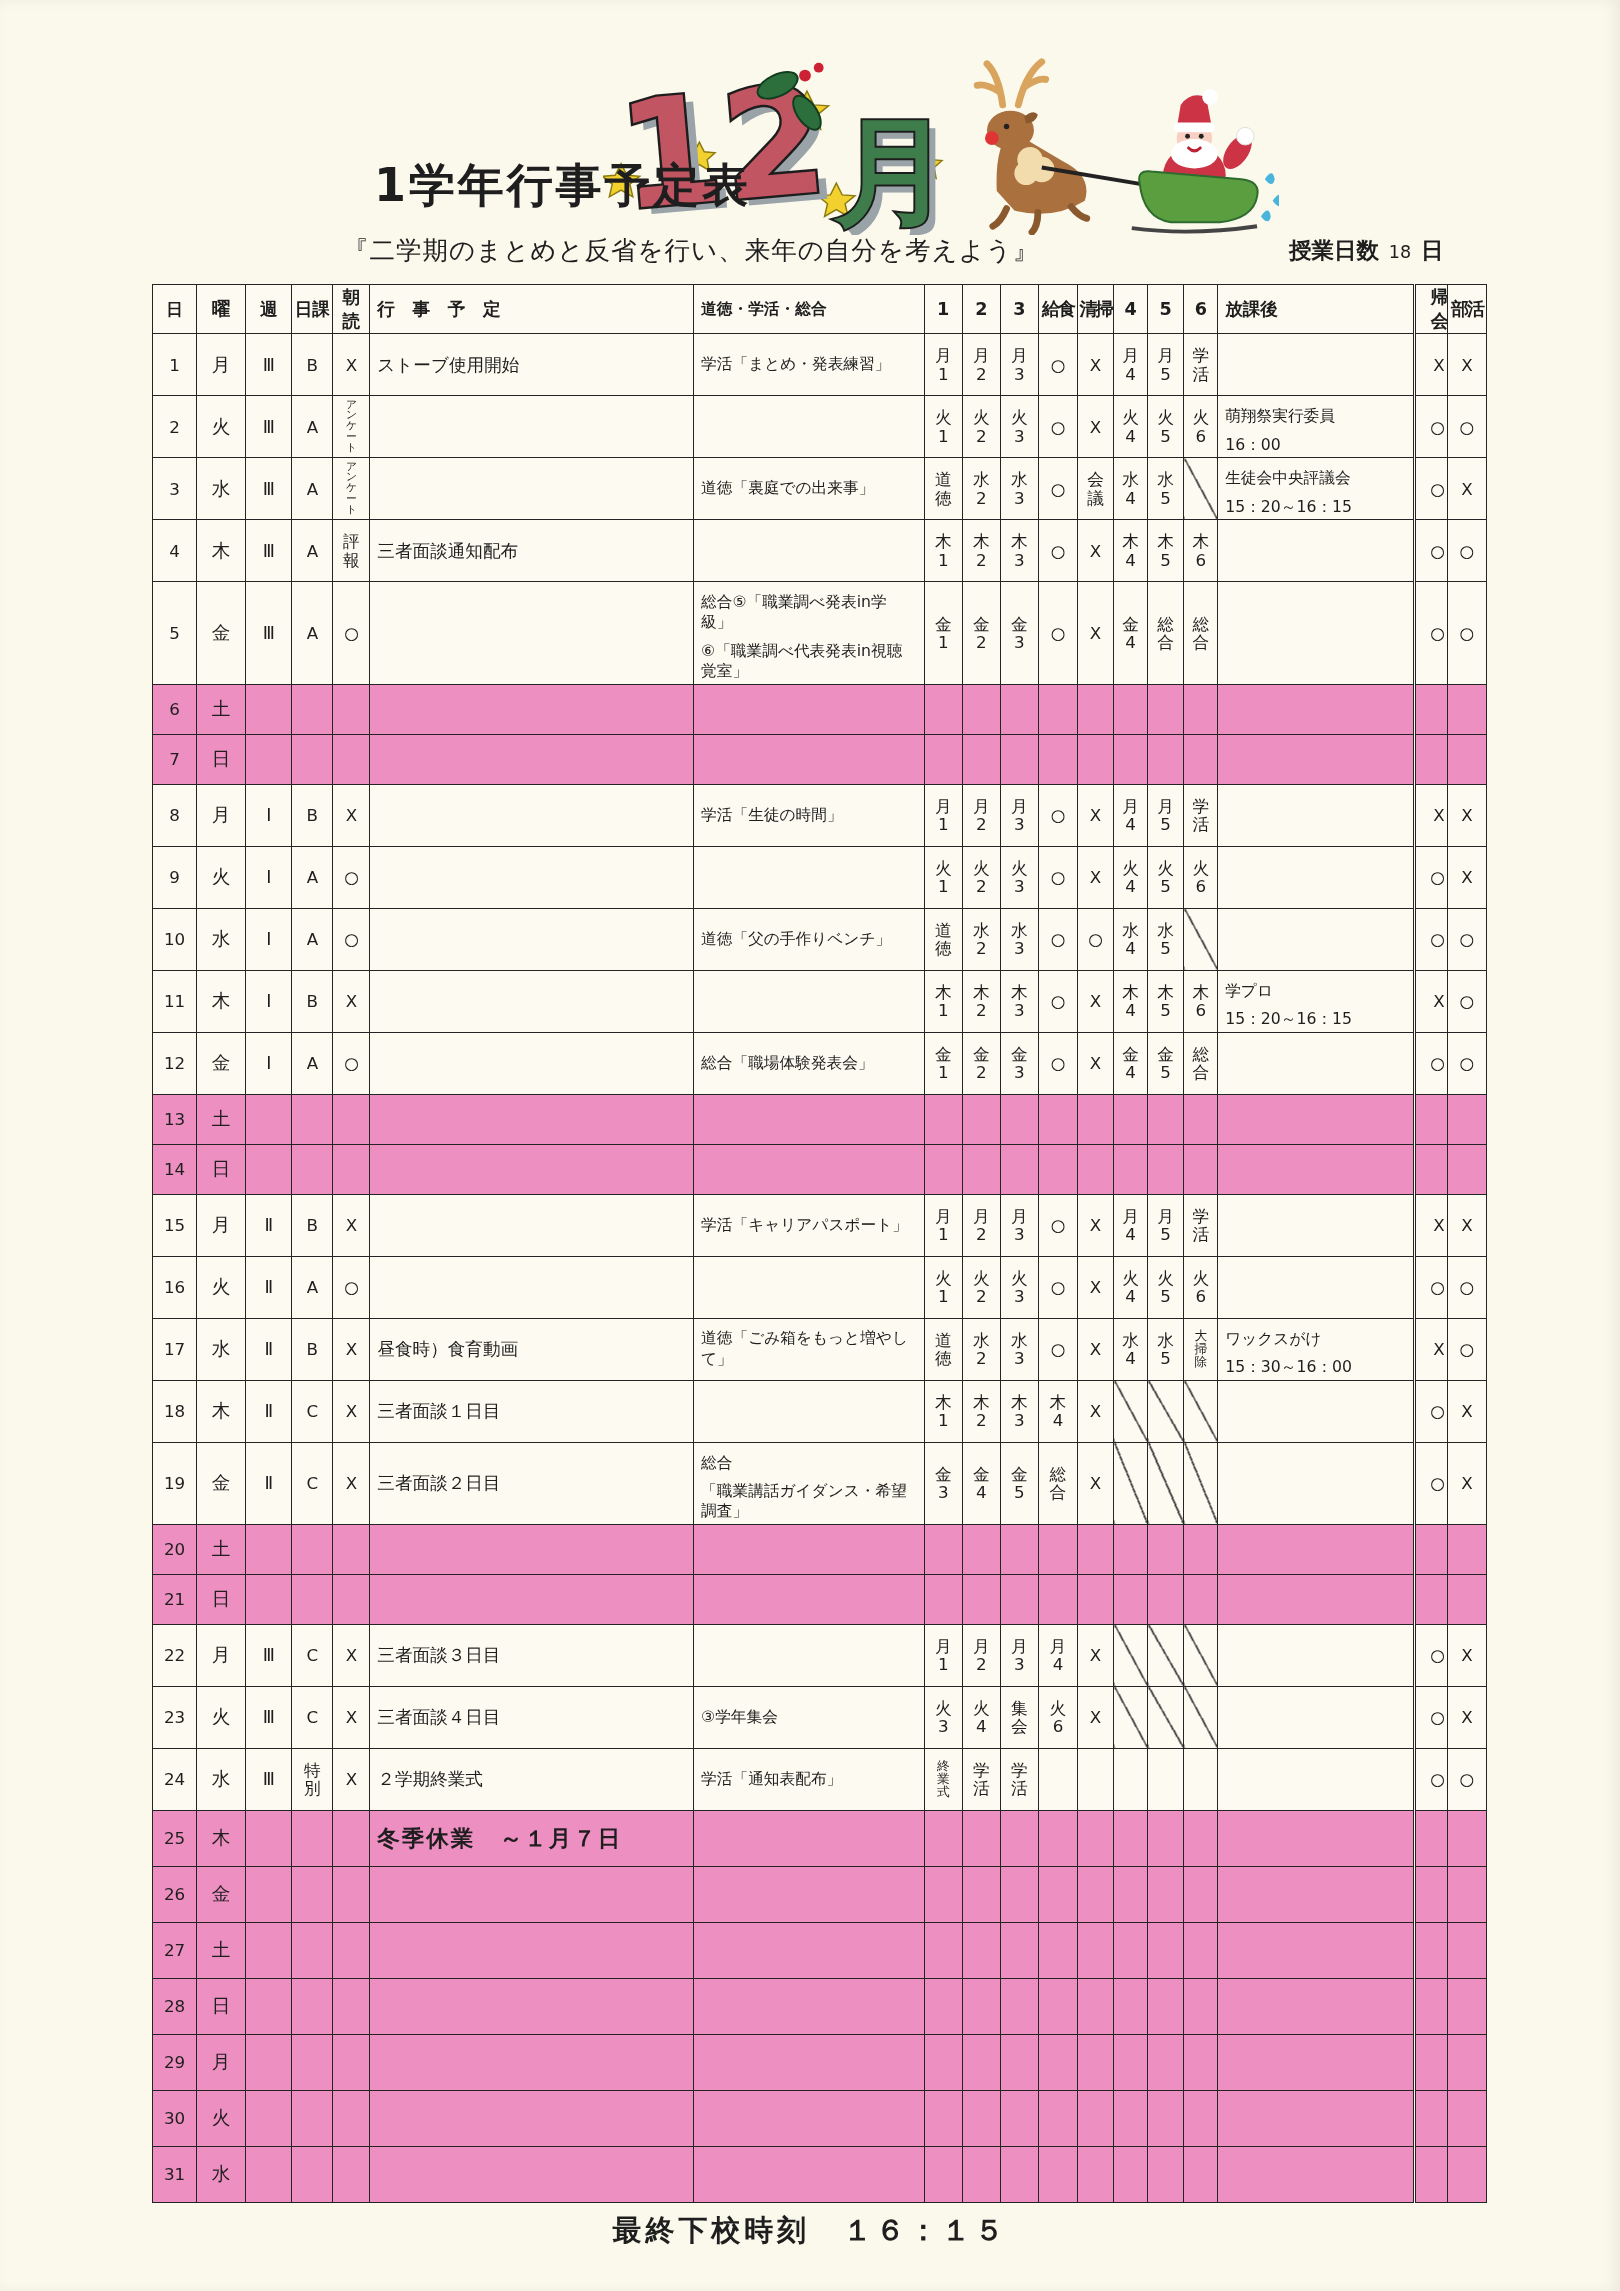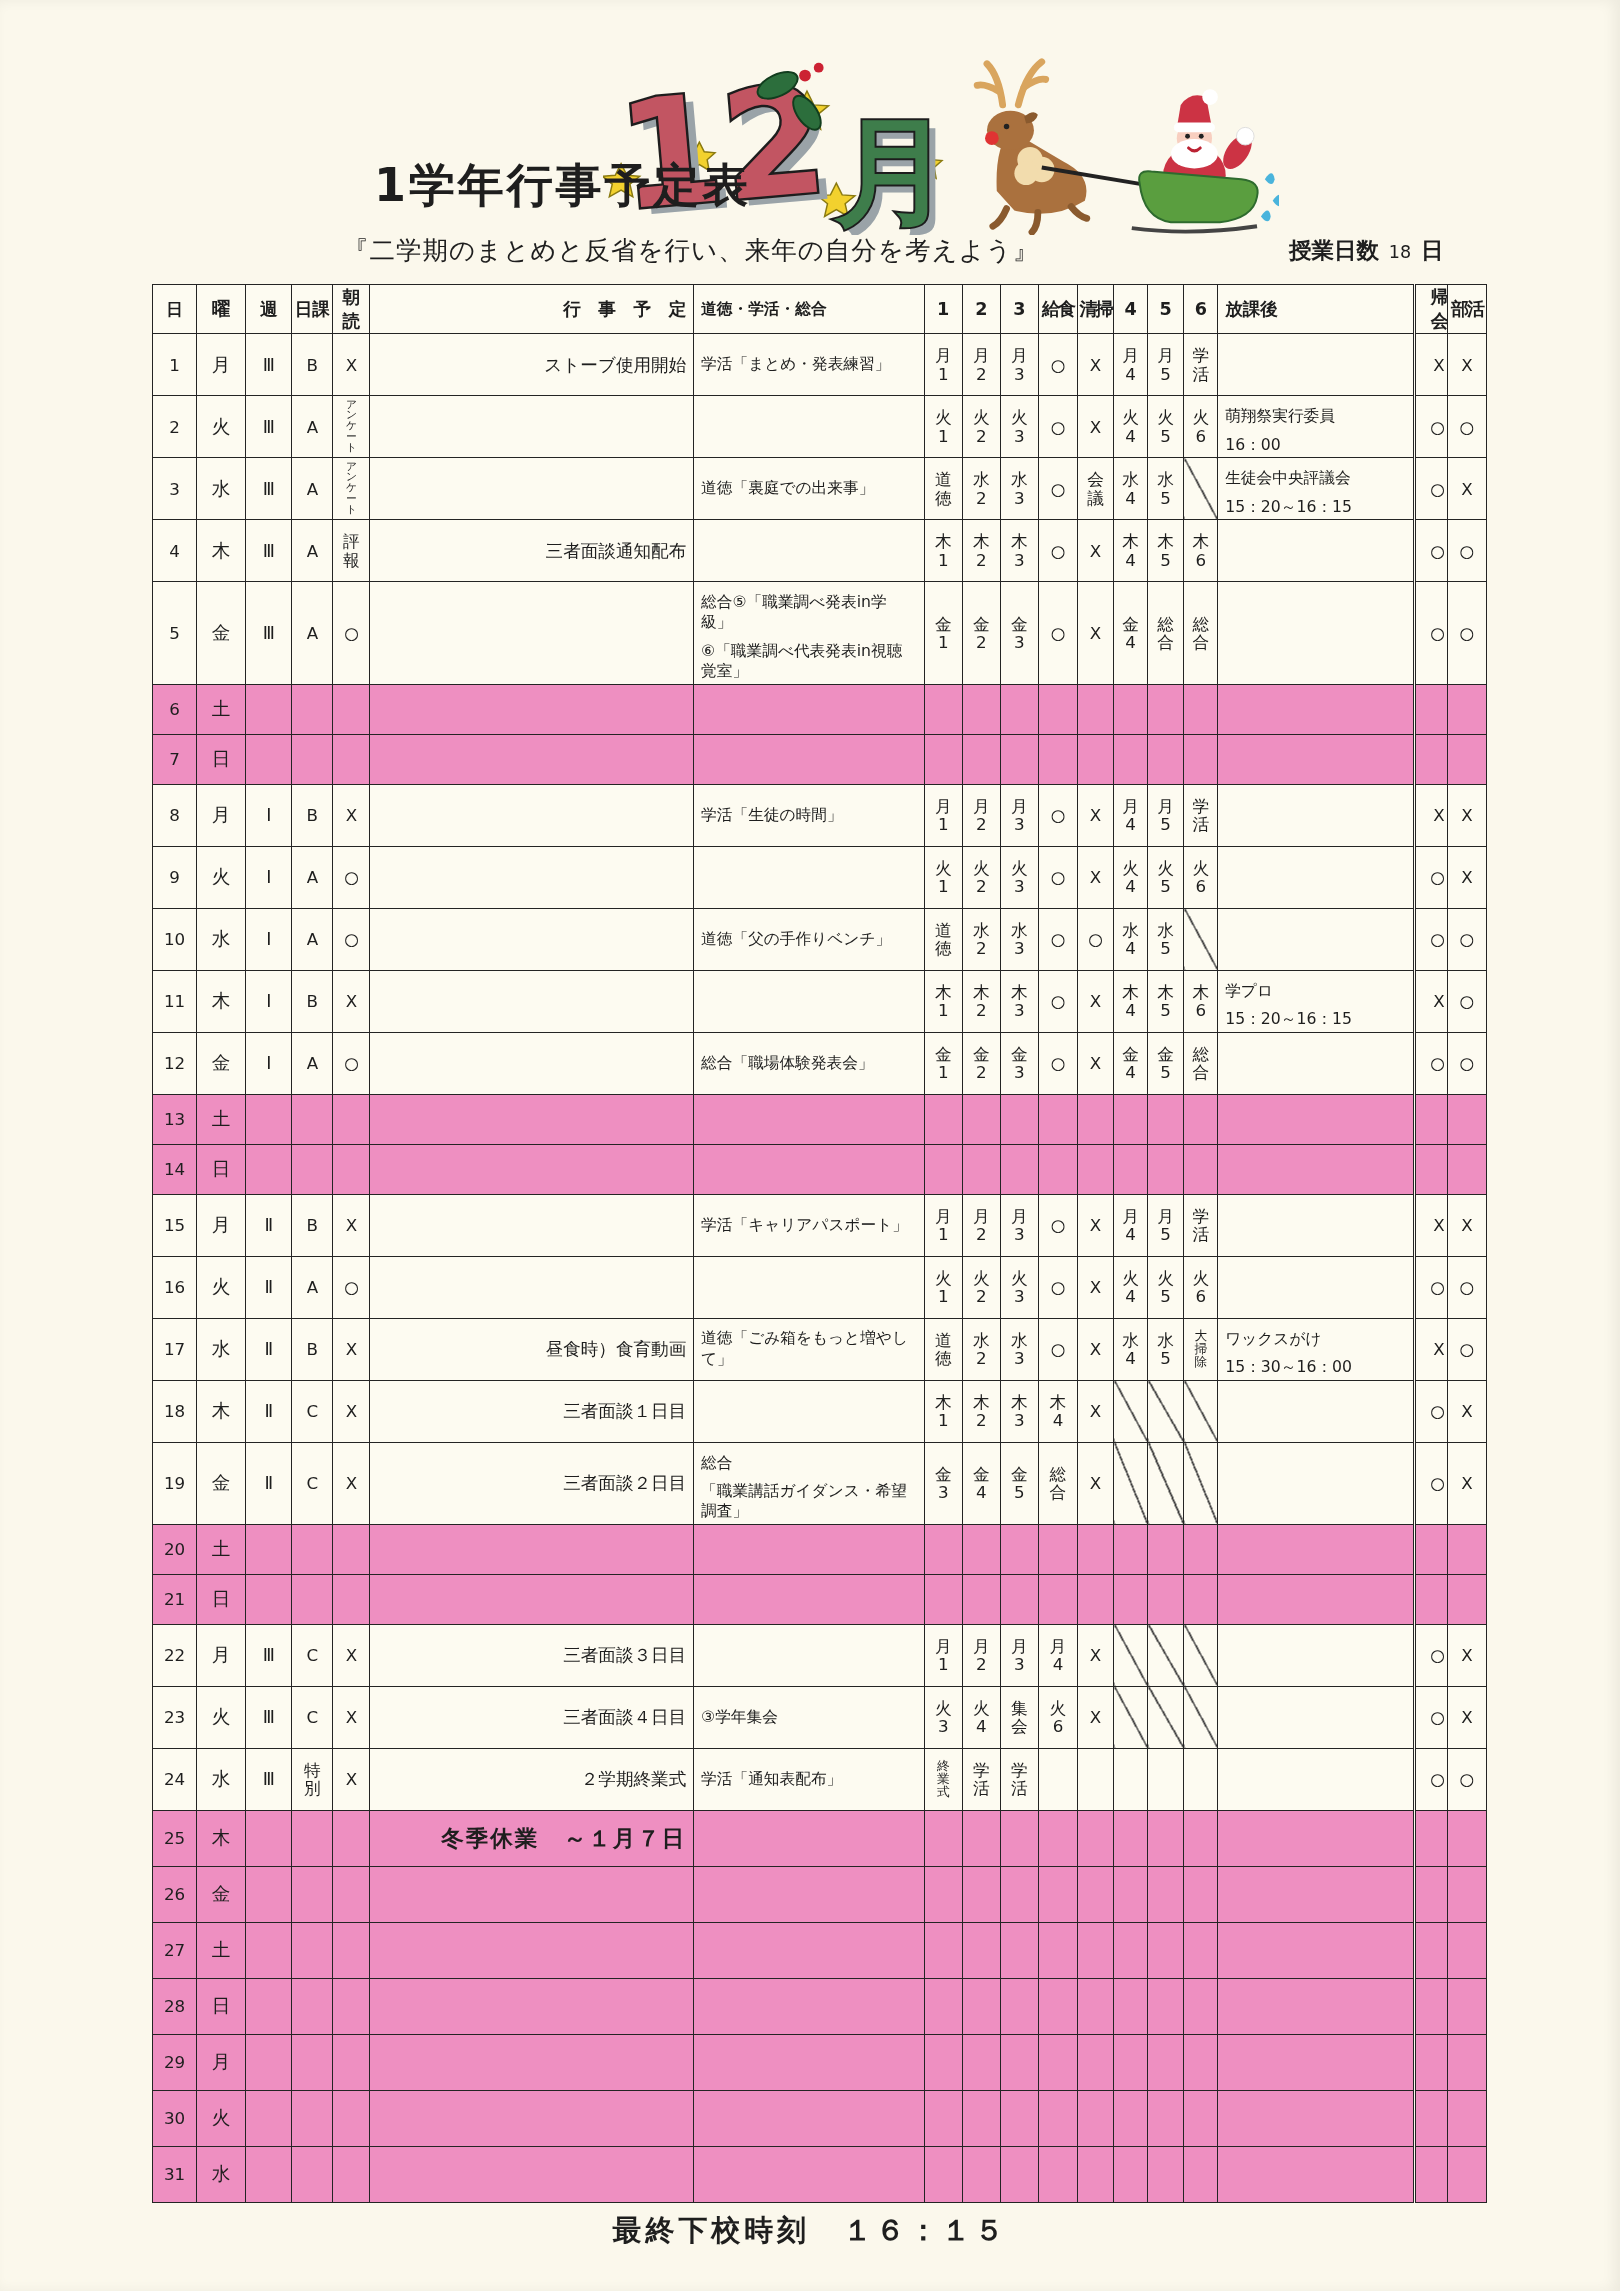--- a/index.html
+++ b/index.html
@@ -17,21 +17,21 @@
               table-layout:fixed;background:#fdfbf1;}
   table.sched,table.sched *{box-sizing:border-box;}
   td,th{border:1.4px solid #242424;text-align:center;vertical-align:middle;padding:0 2px;
         font-size:16.7px;overflow:hidden;}
   th{font-weight:bold;font-size:17.6px;height:43px;background:#fdfbf1;}
   tr.normal{height:62px;}
   tr.weekend{height:50px;}
   tr.break{height:56px;}
   tr.weekend td,tr.break td{background:#ee8fc1;}
   .c5,.c6,.c15{text-align:left;padding:2px 6.9px;}
-  .c5{font-size:17.6px;text-align:right;}
+  .c5{font-size:17.6px;}
   .c6{font-size:15.7px;}
   .c0{font-size:16.7px;}
   .c1{font-size:18.6px;}
   .c2{font-size:17.6px;}
   th.c10,th.c11,th.c16,th.c17{font-size:18px;letter-spacing:-2px;padding:0;}
   .c16{border-left:3.9px double #242424;text-align:right;}
   .l{line-height:1.1;}
   .st .l{font-size:16.7px;line-height:1.08;}
   .sm .l{font-size:12.7px;line-height:1.02;}
   .xs .l{font-size:10.8px;line-height:1.0;}

